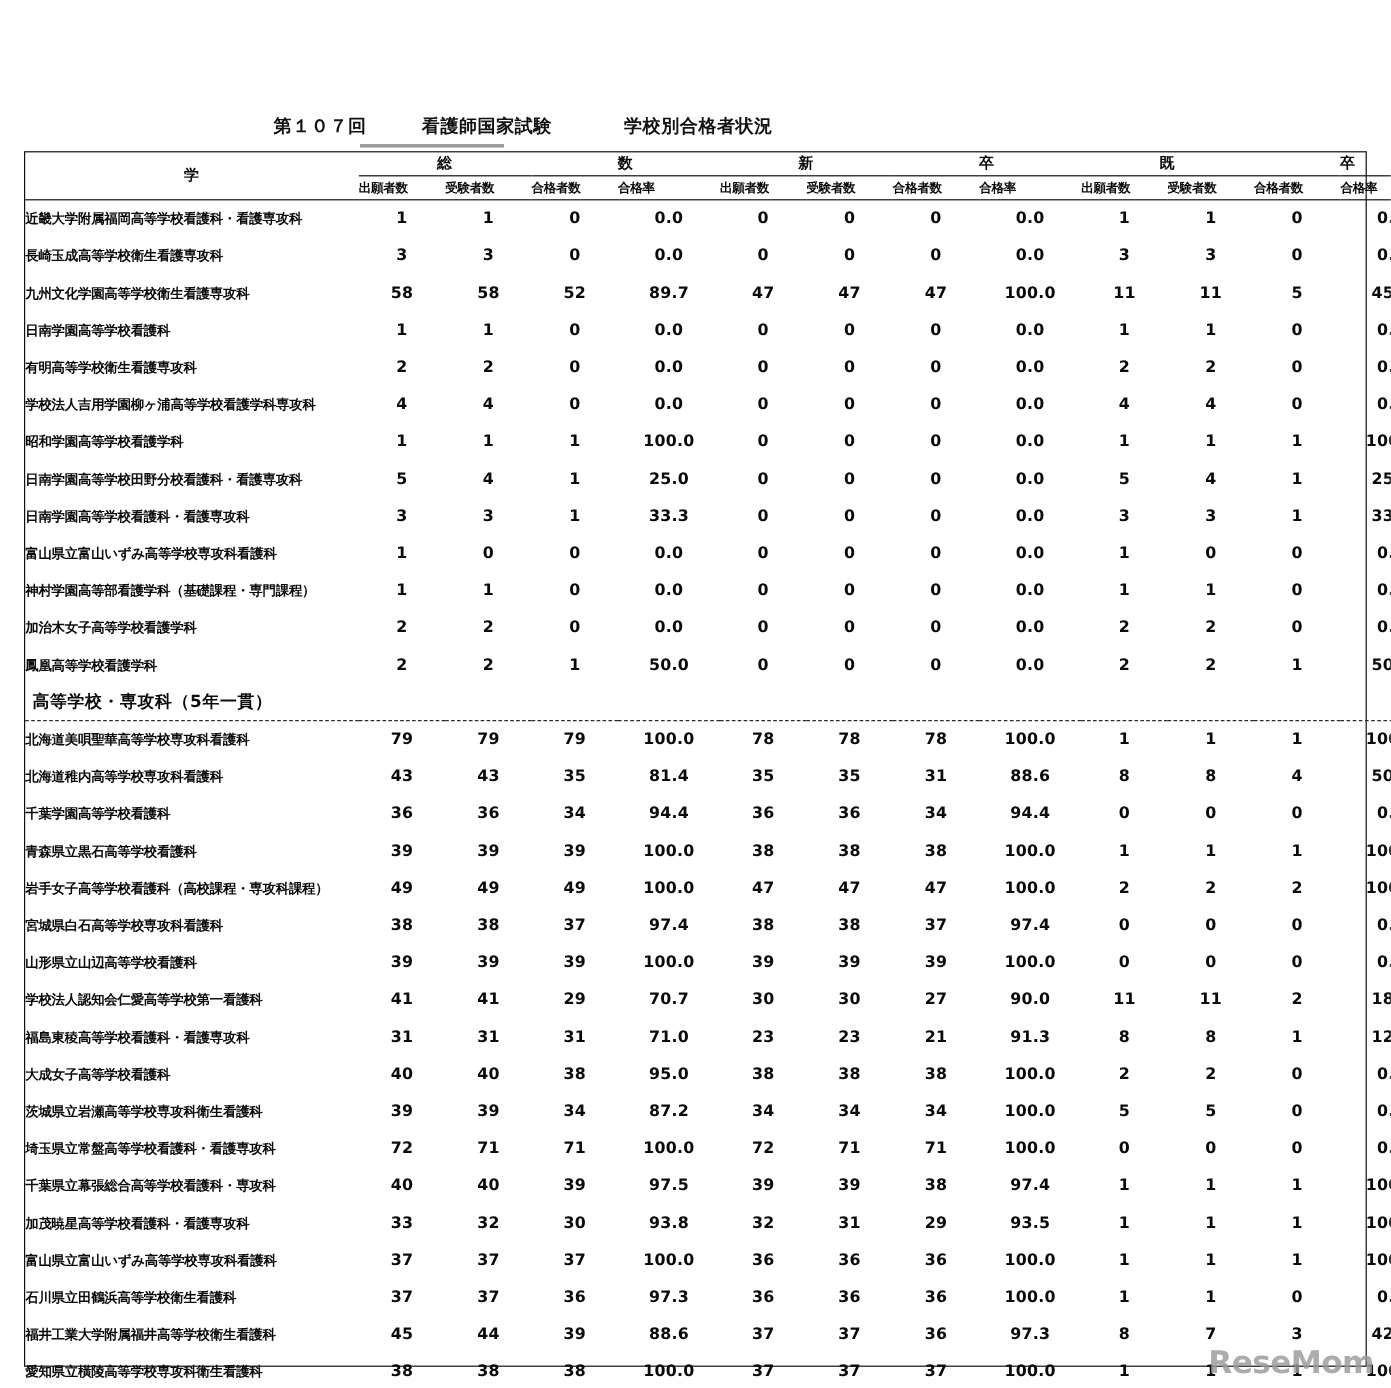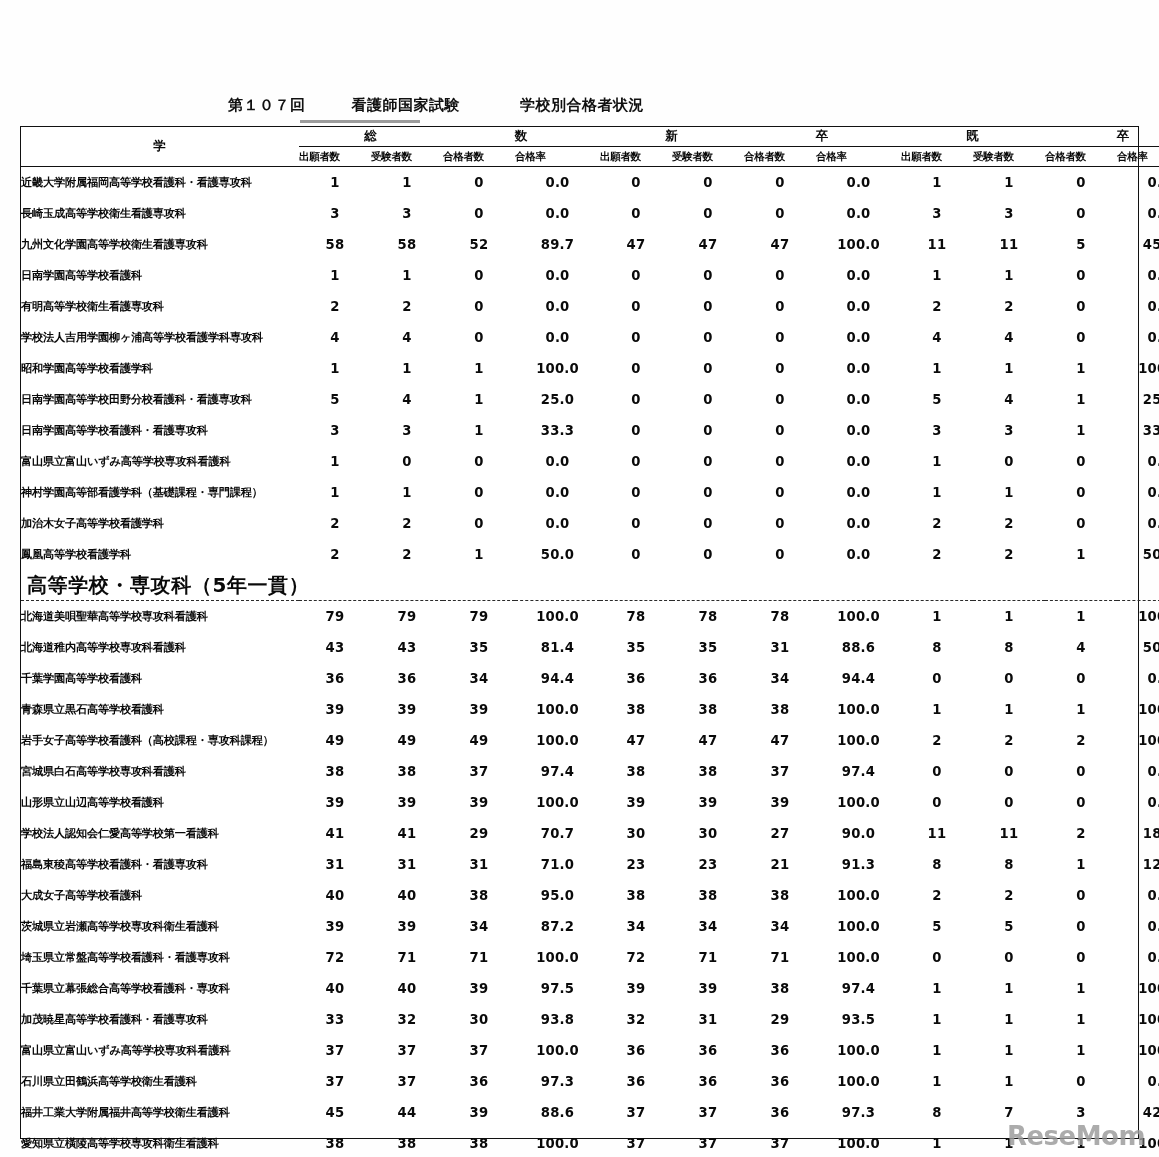--- a/index.html
+++ b/index.html
@@ -121,21 +121,21 @@
   td.rate-cell {
     text-align: center;
     font-size: 13.2px;
     font-weight: 700;
     letter-spacing: 0.2px;
   }
 
   
   tr.section-row td.section-cell {
     height: 30px;
-    font-size: 20px;
+    font-size: 14px;
     font-weight: 700;
     padding-left: 6px;
     letter-spacing: 0.6px;
     border-bottom: 1.5px dashed #2a2a2a;
     white-space: nowrap;
   }
   tr.section-row td.section-blank {
     border-bottom: 1.5px dashed #2a2a2a;
   }
 

